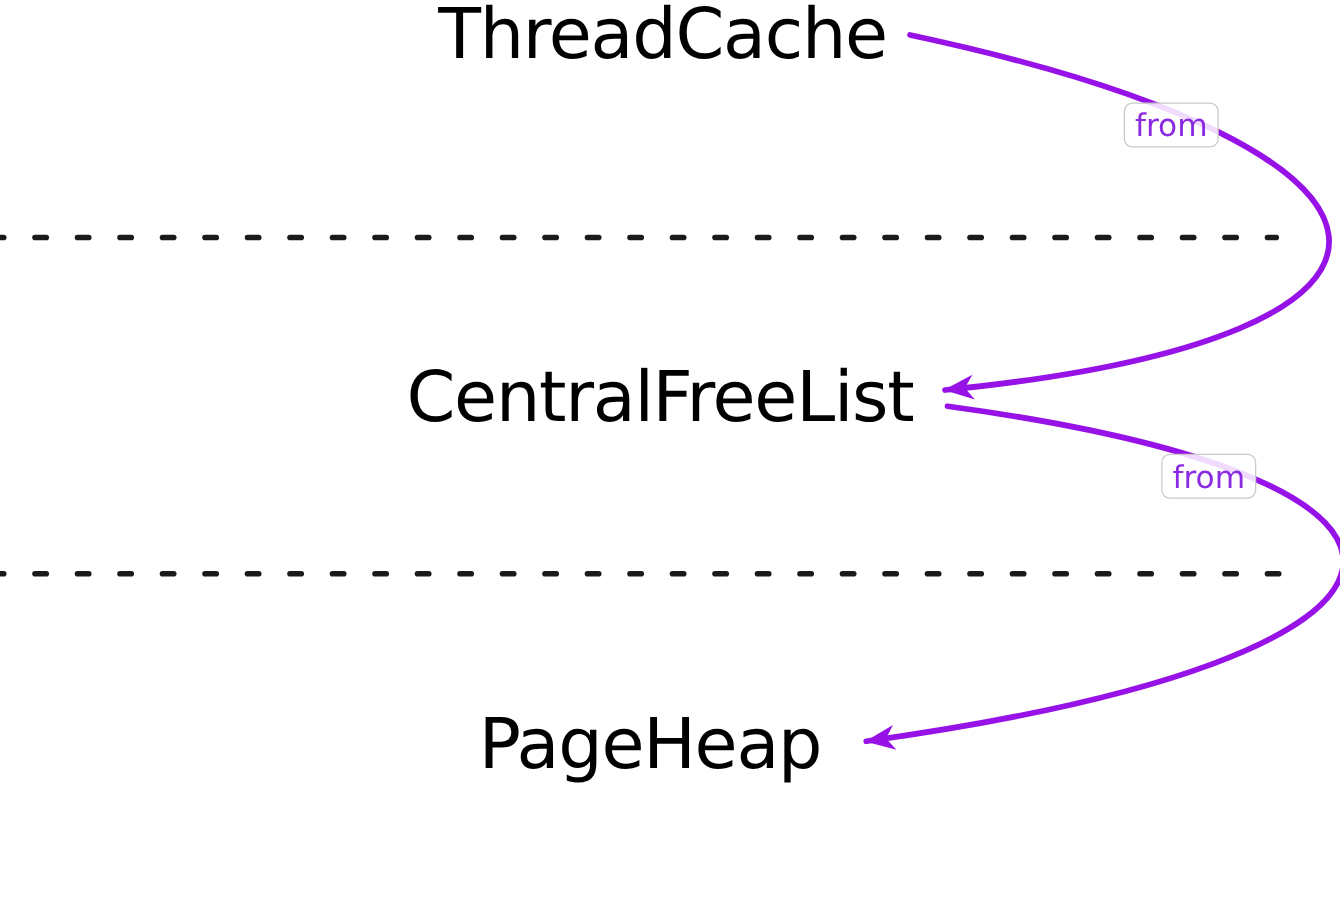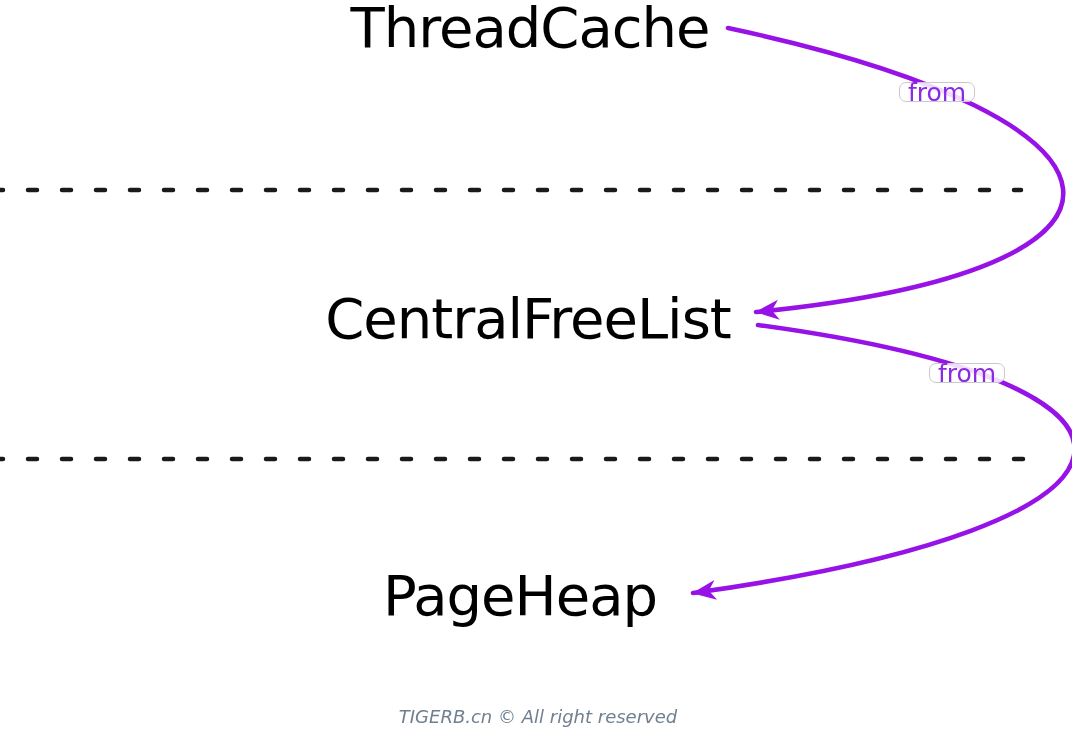--- a/index.html
+++ b/index.html
@@ -45,21 +45,21 @@
     font-size: 56px;
     line-height: 56px;
     font-weight: 500;
     letter-spacing: -1px;
     color: var(--node-text, #000000);
     white-space: nowrap;
   }
   .edge-label {
     position: absolute;
     width: 76px;
-    height: 20px;
+    height: 36px;
     box-sizing: border-box;
     display: flex;
     align-items: center;
     justify-content: center;
     background: rgba(255, 255, 255, 0.85);
     border: 1.5px solid var(--edge-label-border, #c9c9c9);
     border-radius: 7px;
     font-size: 25px;
     color: var(--edge-label-text, #8a2be2);
     white-space: nowrap;
@@ -97,15 +97,14 @@
   <div class="node-label" style="left:528px; top:291px;">CentralFreeList</div>
 
   <div class="node-label" style="left:530px; top:0px;">ThreadCache</div>
 
   <div class="node-label" style="left:520px; top:568px;">PageHeap</div>
 
   <div class="edge-label" style="left:899px; top:82px;">from</div>
 
   <div class="edge-label" style="left:929px; top:363px;">from</div>
 
-  <div class="watermark" style="left:538px; top:706px;">TIGERB.cn © All right reserved</div>
 
 </div>
 
 </body></html>

